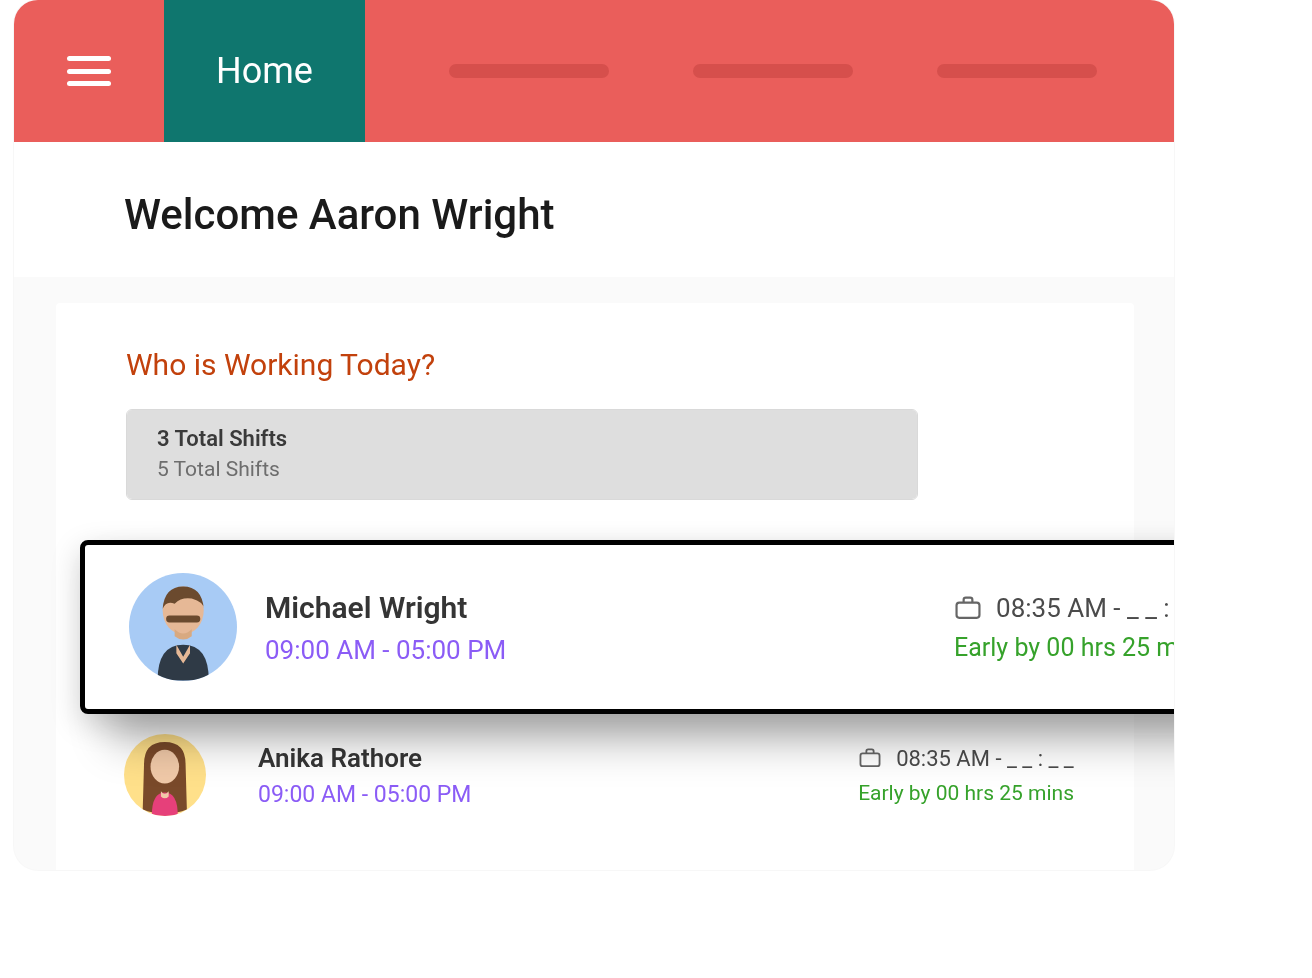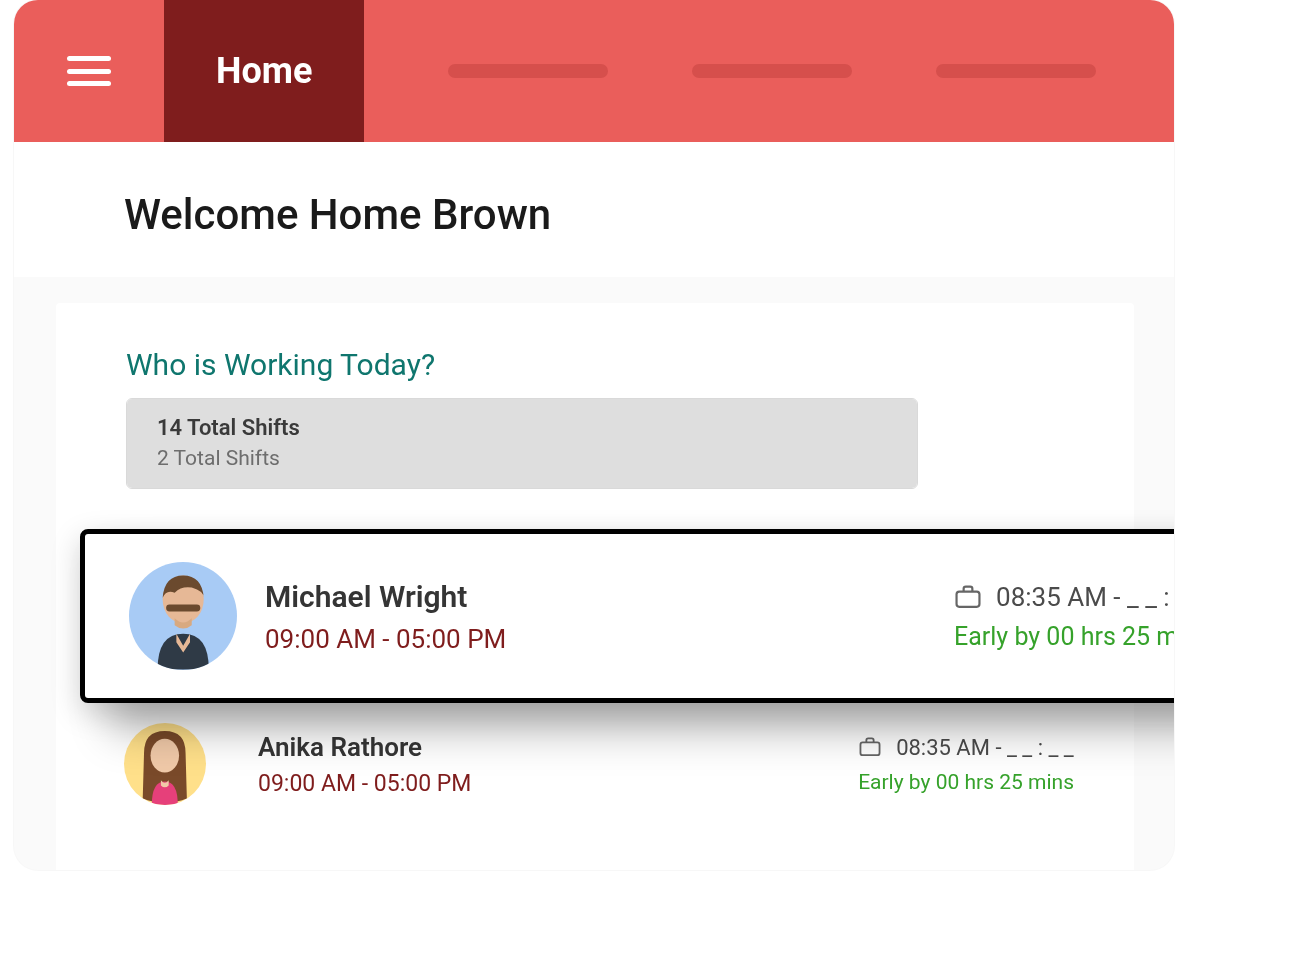--- a/index.html
+++ b/index.html
@@ -36,28 +36,28 @@
     flex-direction: column;
     justify-content: space-between;
   }
   .hamburger span {
     display: block;
     height: 5px;
     background: #fff;
     border-radius: 3px;
   }
   .tab-home {
-    background: #7f1d1d;
+    background: #0f766e;
     height: 100%;
     padding: 14px 52px;
     display: flex;
     align-items: center;
     color: #fff;
     font-size: 36px;
-    font-weight: 700;
+    font-weight: 400;
     cursor: pointer;
   }
   .tab-placeholder {
     margin-left: 84px;
     width: 160px;
     height: 14px;
     background: #d64f4c;
     border-radius: 7px;
   }
   .welcome {
@@ -74,23 +74,23 @@
   }
   .card {
     background: #fff;
     border-radius: 4px;
     padding: 44px 0 60px 0;
     width: 1078px;
   }
   .card-title {
     font-size: 30px;
     font-weight: 400;
-    color: #0f766e;
+    color: #c2410c;
     padding-left: 70px;
-    margin-bottom: 16px;
+    margin-bottom: 27px;
   }
   .stats-row {
     margin-left: 70px;
     display: flex;
     width: 792px;
     border: 1px solid #d9d9d9;
     border-radius: 6px;
     overflow: hidden;
   }
   .stat-tab {
@@ -150,21 +150,21 @@
     flex: 1;
   }
   .person-col.small { margin-left: 20px; }
   .person-name {
     font-weight: 600;
     color: #353535;
   }
   .person-name.large { font-size: 30px; margin-bottom: 10px; }
   .person-name.small { font-size: 26px; margin-bottom: 8px; }
   .person-time {
-    color: #7f1d1d;
+    color: #8b5cf6;
   }
   .person-time.large { font-size: 26px; }
   .person-time.small { font-size: 23px; }
   .check-col {
     text-align: left;
   }
   .check-top {
     display: flex;
     align-items: center;
     color: #4b4b4b;
@@ -200,31 +200,31 @@
     </div>
     <div class="tab-home">
       <span>Home</span>
     </div>
     <div class="tab-placeholder"></div>
     <div class="tab-placeholder"></div>
     <div class="tab-placeholder"></div>
   </div>
 
   <div class="welcome">
-    <h1>Welcome Home Brown</h1>
+    <h1>Welcome Aaron Wright</h1>
   </div>
 
   <div class="content">
     <div class="card">
       <div class="card-title">Who is Working Today?</div>
 
       <div class="stats-row">
         <div class="stat-tab active">
-          <div class="stat-top">14 Total Shifts</div>
-          <div class="stat-bottom">2 Total Shifts</div>
+          <div class="stat-top">3 Total Shifts</div>
+          <div class="stat-bottom">5 Total Shifts</div>
         </div>
       </div>
 
       <div class="shift-list">
 
         <div class="shift-row highlight">
           <div class="avatar large">
             <svg viewBox="0 0 100 120">
               <ellipse cx="50" cy="38" rx="24" ry="28" fill="#e6b896"></ellipse>
               <path d="M26 36 Q28 10 50 10 Q72 10 74 36 Q74 28 60 24 Q48 22 40 30 Q30 26 26 36 Z" fill="#6b4a2e"></path>

